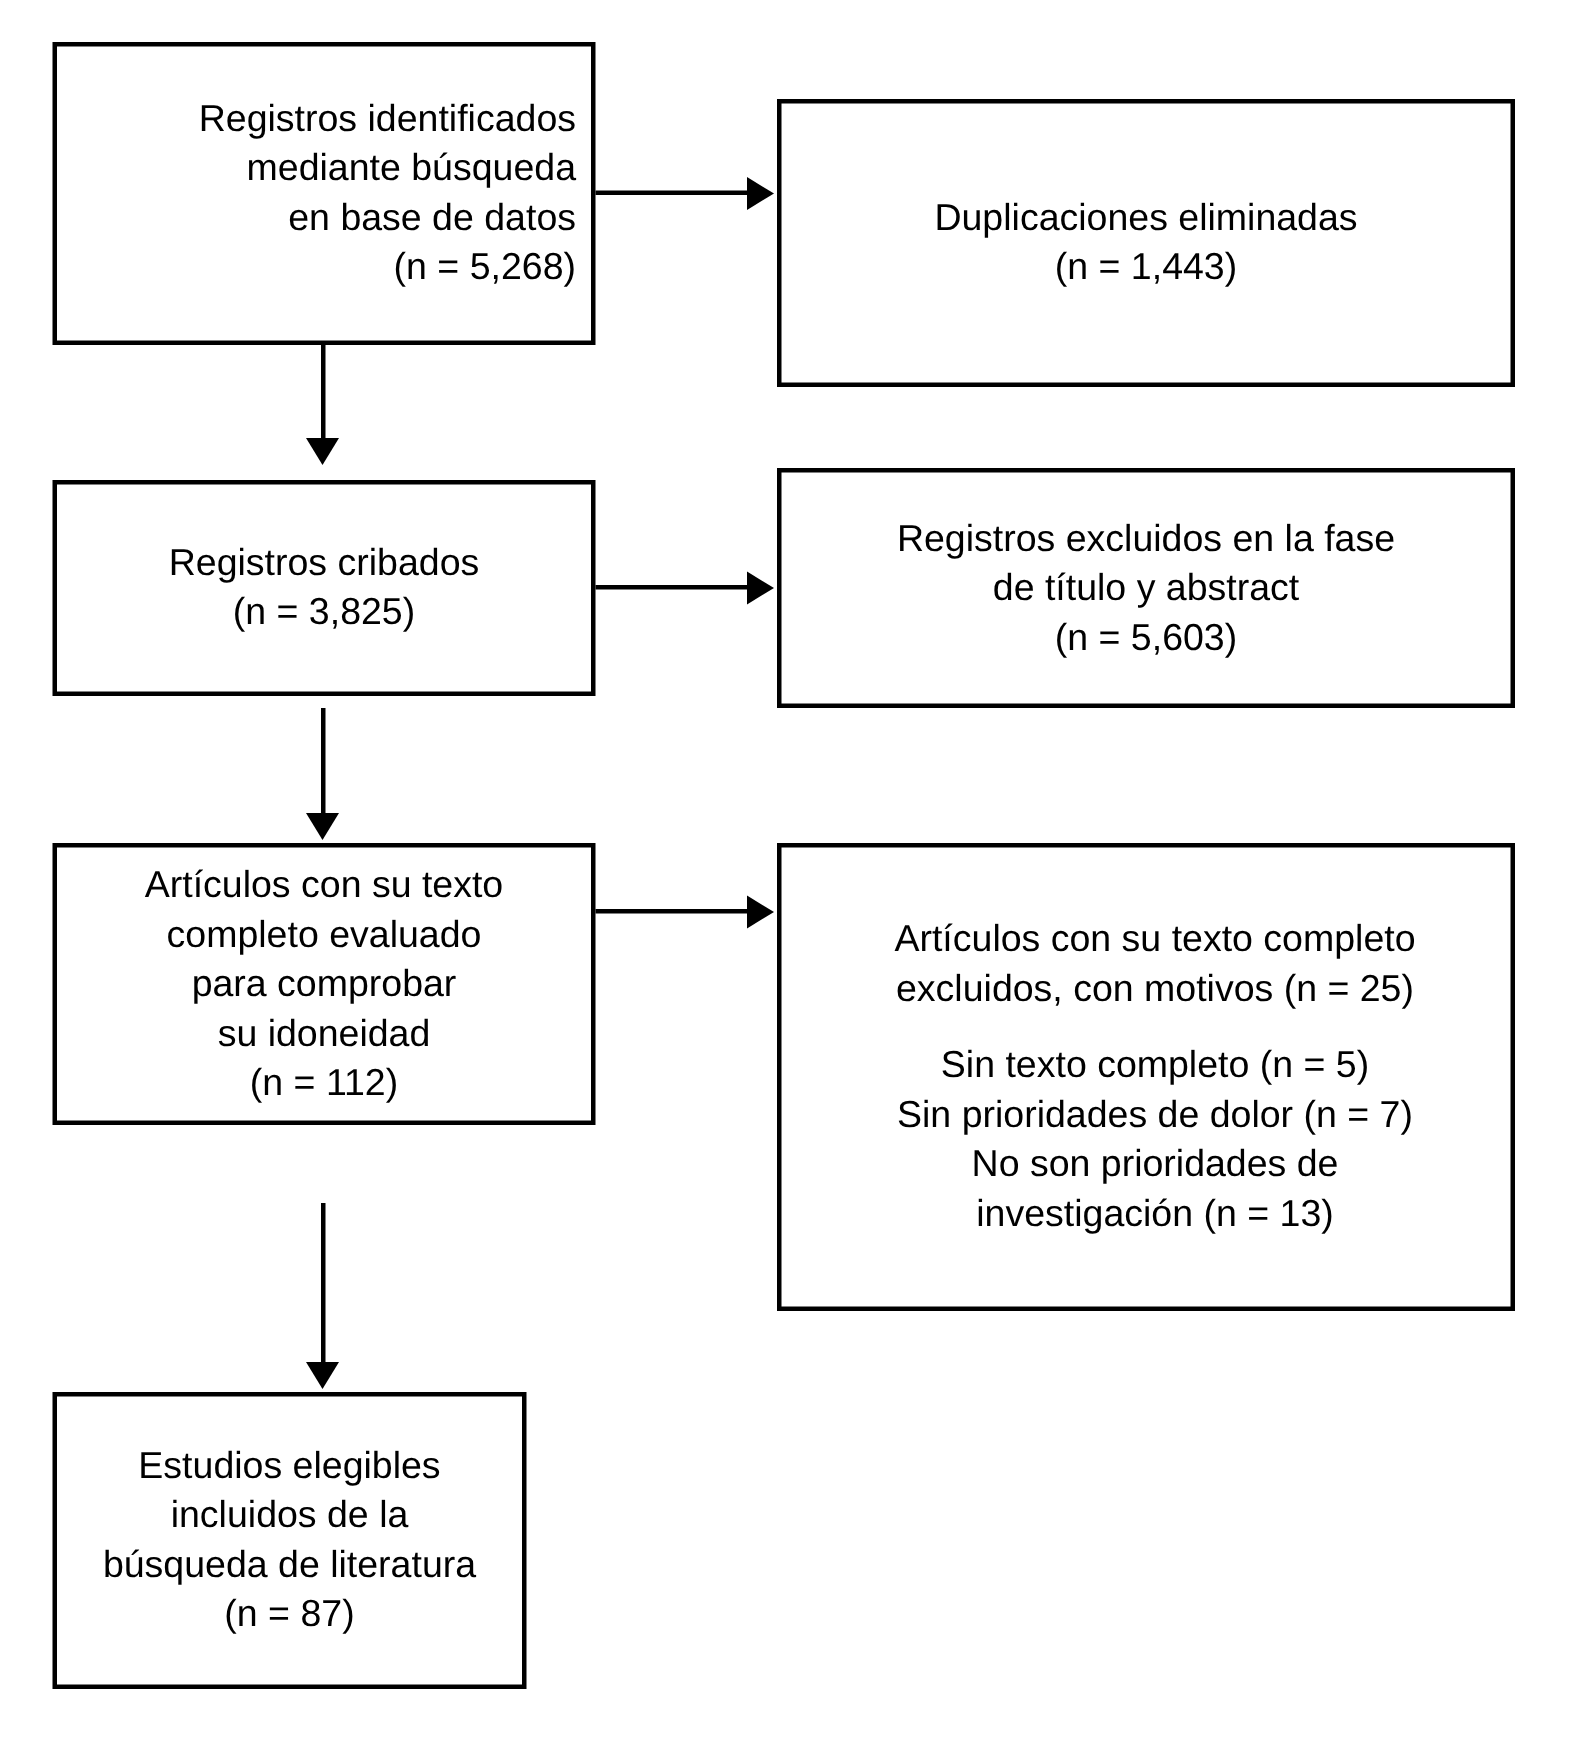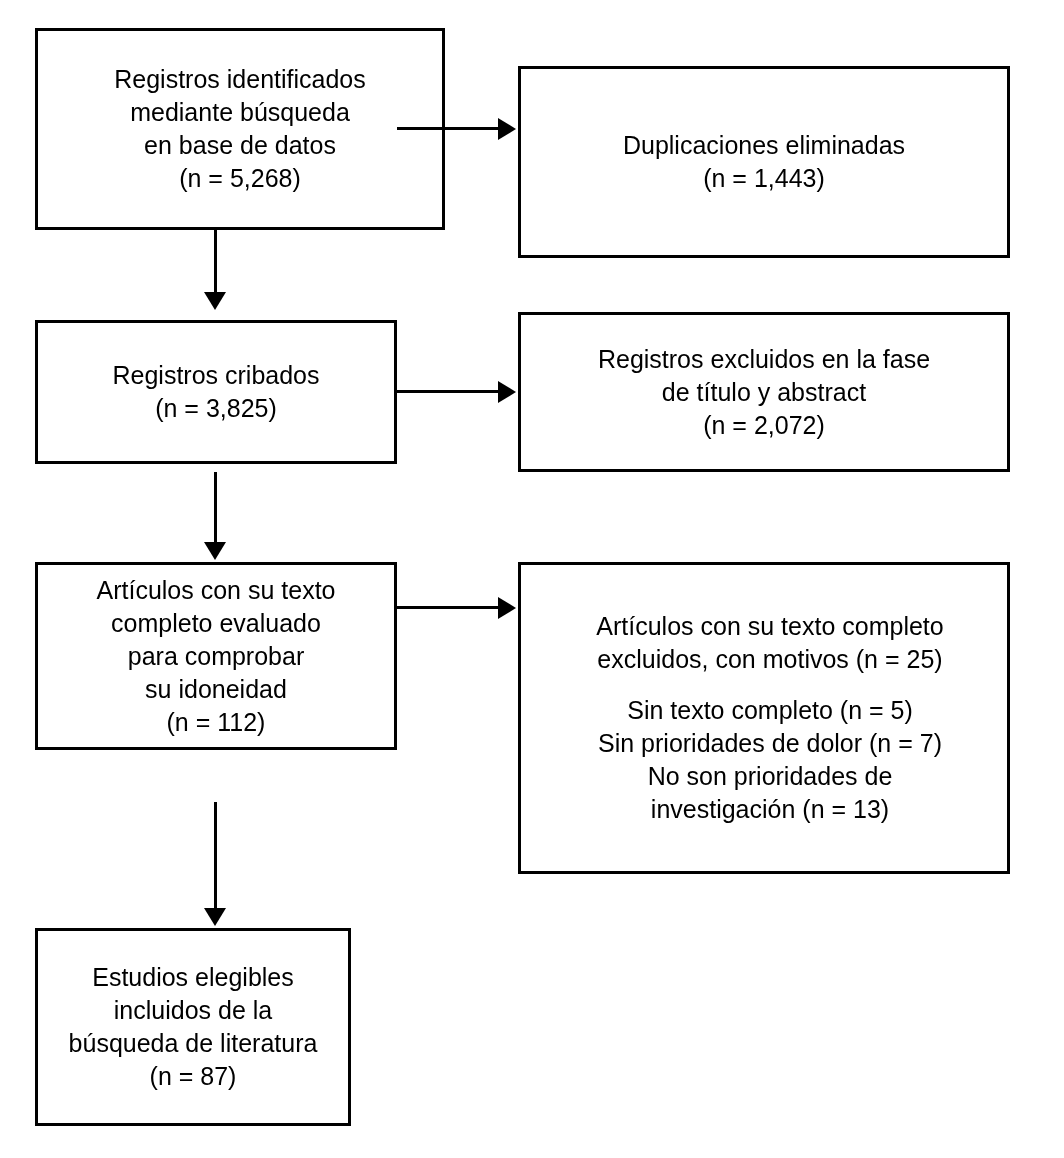--- a/index.html
+++ b/index.html
@@ -44,21 +44,21 @@
     width: 100%;
   }
   .box.left-align .line {
     text-align: center;
   }
   .spacer-line {
     height: 18px;
   }
 
   
-  #box-identified   { left: 35px;  top: 28px;   width: 410px; height: 202px; }
+  #box-identified   { left: 35px;  top: 28px;   width: 362px; height: 202px; text-align: right; }
   #box-duplicates   { left: 518px; top: 33px;   width: 492px; height: 192px; margin-top: 33px; }
   #box-screened     { left: 35px;  top: 320px;  width: 362px; height: 144px; }
   #box-excluded-ta  { left: 518px; top: 312px;  width: 492px; height: 160px; }
   #box-fulltext     { left: 35px;  top: 562px;  width: 362px; height: 188px; }
   #box-excluded-ft  { left: 518px; top: 562px;  width: 492px; height: 312px; }
   #box-included     { left: 35px;  top: 928px;  width: 316px; height: 198px; }
 
   
   .conn {
     position: absolute;
@@ -119,21 +119,21 @@
   </div>
 
   <div class="box" id="box-screened">
     <span class="line">Registros cribados</span>
     <span class="line">(n = 3,825)</span>
   </div>
 
   <div class="box" id="box-excluded-ta">
     <span class="line">Registros excluidos en la fase</span>
     <span class="line">de título y abstract</span>
-    <span class="line">(n = 2,072)</span>
+    <span class="line">(n = 5,603)</span>
   </div>
 
   <div class="box" id="box-fulltext">
     <span class="line">Artículos con su texto</span>
     <span class="line">completo evaluado</span>
     <span class="line">para comprobar</span>
     <span class="line">su idoneidad</span>
     <span class="line">(n = 112)</span>
   </div>
 

